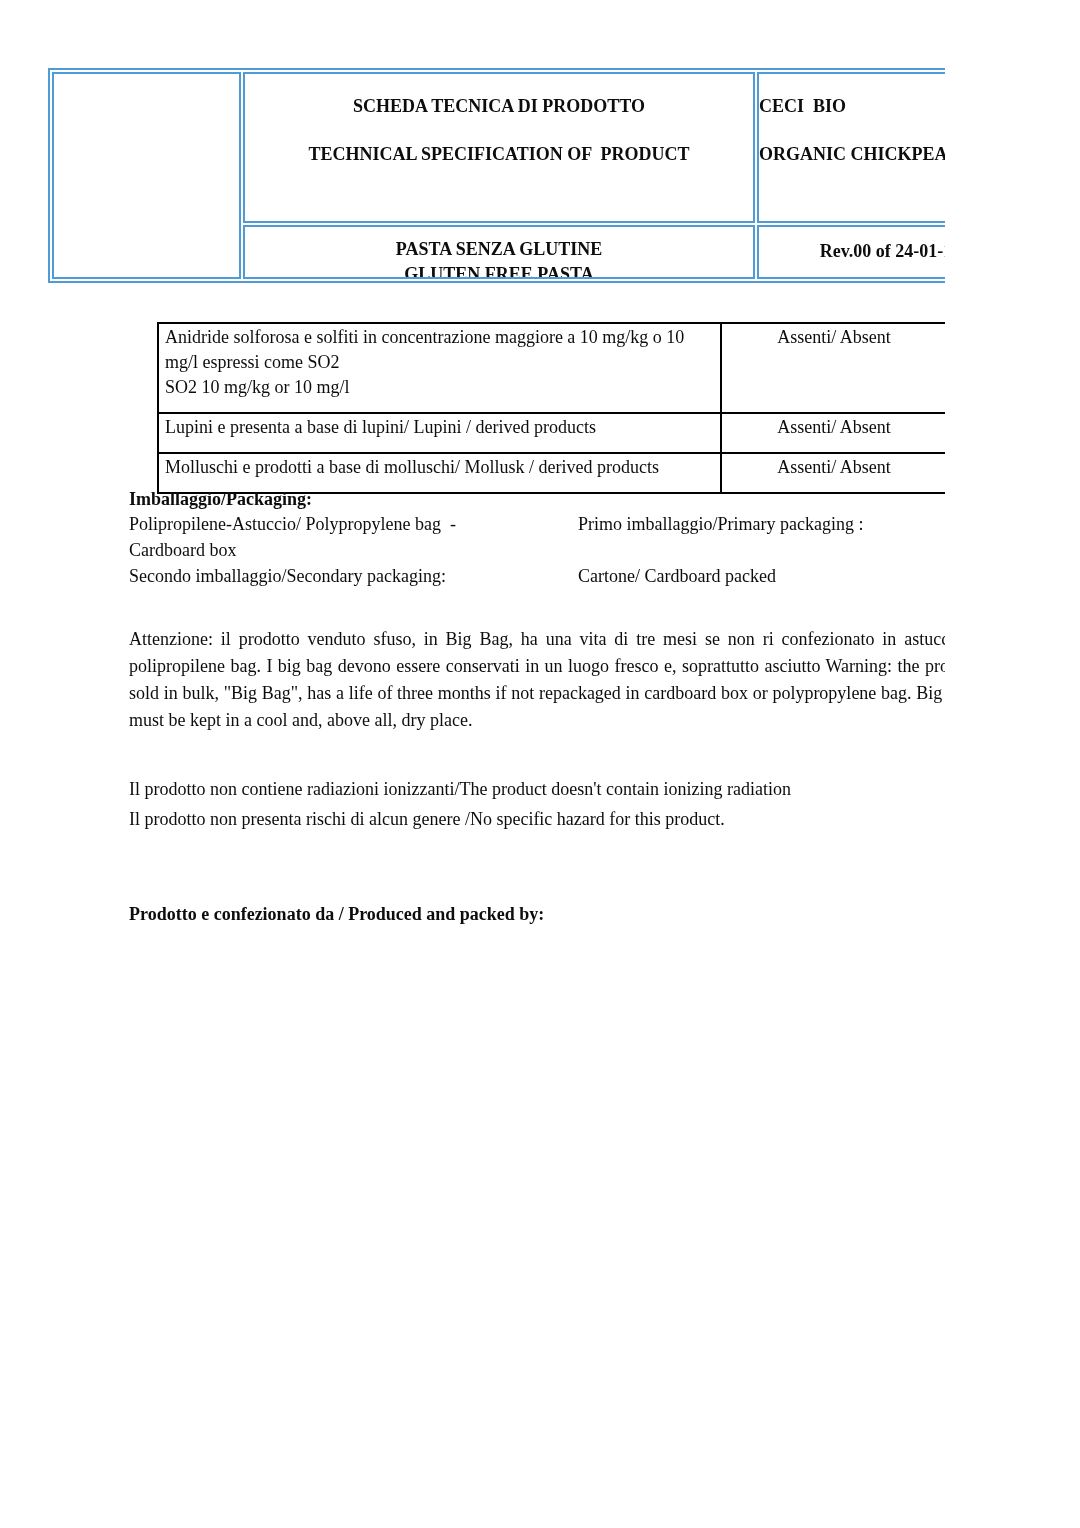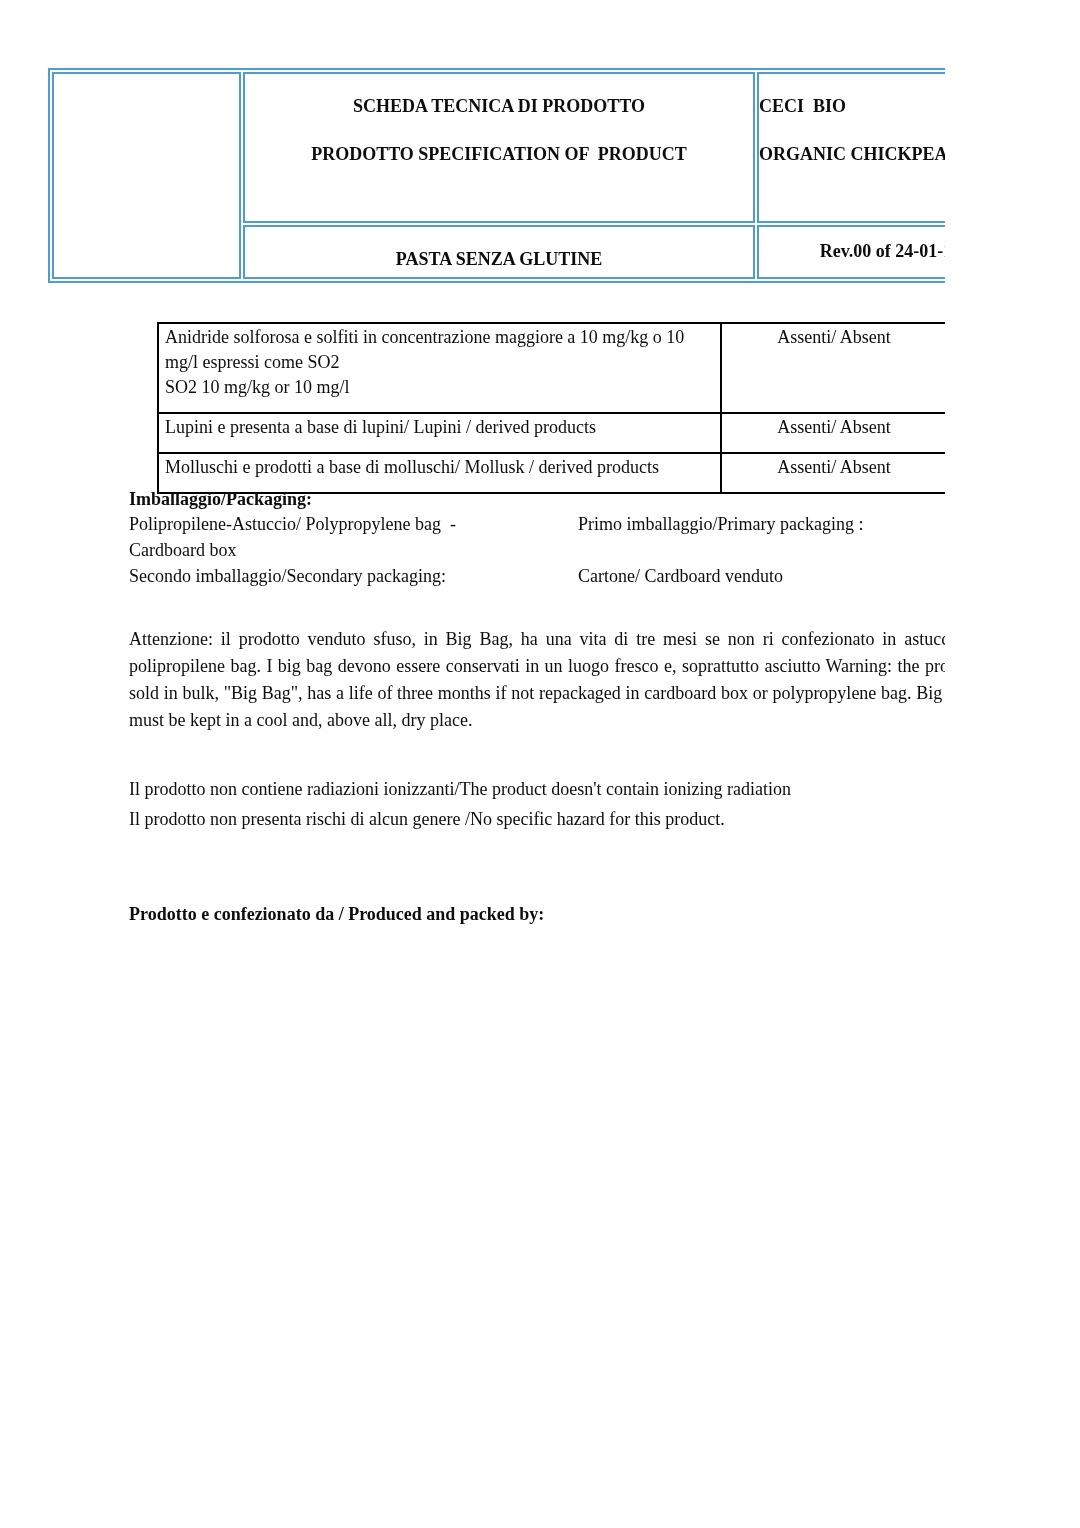--- a/index.html
+++ b/index.html
@@ -35,21 +35,21 @@
   }
   .header-table .cell {
     box-sizing: border-box;
     border: 2px solid #4f9bd5;
     background: #ffffff;
     overflow: hidden;
   }
   .cell-logo   { grid-column: 1; grid-row: 1 / 3; }
   .cell-title  { grid-column: 2; grid-row: 1; text-align: center; padding-top: 8px; }
   .cell-product{ grid-column: 3; grid-row: 1; text-align: left; padding-top: 8px; }
-  .cell-subtitle { grid-column: 2; grid-row: 2; text-align: center; padding-top: 20px; }
+  .cell-subtitle { grid-column: 2; grid-row: 2; text-align: center; padding-top: 10px; }
   .cell-revision { grid-column: 3; grid-row: 2; text-align: center; padding-top: 12px; }
 
   .header-table p {
     margin: 0;
     font-weight: bold;
     font-size: 18px;
     white-space: pre-wrap;
   }
   .cell-title p, .cell-product p { line-height: 48px; }
   .cell-subtitle p, .cell-revision p { line-height: 25px; }
@@ -105,21 +105,21 @@
 </head>
 <body>
 
 <div class="page">
 
   <div class="header-table">
     <div class="cell cell-logo"></div>
 
     <div class="cell cell-title">
       <p>SCHEDA TECNICA DI PRODOTTO</p>
-      <p>PRODOTTO SPECIFICATION OF  PRODUCT</p>
+      <p>TECHNICAL SPECIFICATION OF  PRODUCT</p>
     </div>
 
     <div class="cell cell-product">
       <p>CECI  BIO</p>
       <p>ORGANIC CHICKPEA</p>
     </div>
 
     <div class="cell cell-subtitle">
       <p>PASTA SENZA GLUTINE</p>
       <p>GLUTEN FREE PASTA</p>
@@ -152,21 +152,21 @@
     </tbody>
   </table>
 
   <p class="abs txt bold heading-imballaggio">Imballaggio/Packaging:</p>
 
   <div class="abs packaging-grid">
     <div class="txt pk-value">Polipropilene-Astuccio/ Polypropylene bag  -
 Cardboard box</div>
     <div class="txt pk-label">Primo imballaggio/Primary packaging :</div>
     <div class="txt pk-label">Secondo imballaggio/Secondary packaging:</div>
-    <div class="txt pk-value">Cartone/ Cardboard venduto</div>
+    <div class="txt pk-value">Cartone/ Cardboard packed</div>
   </div>
 
   <p class="abs txt para-warning">Attenzione: il prodotto venduto sfuso, in Big Bag, ha una vita di tre mesi se non ri confezionato in astuccio o polipropilene bag. I big bag devono essere conservati in un luogo fresco e, soprattutto asciutto Warning: the product sold in bulk, "Big Bag", has a life of three months if not repackaged in cardboard box or polypropylene bag. Big bags must be kept in a cool and, above all, dry place.</p>
   <p class="abs txt para-radiation">Il prodotto non contiene radiazioni ionizzanti/The product doesn't contain ionizing radiation</p>
   <p class="abs txt para-hazard">Il prodotto non presenta rischi di alcun genere /No specific hazard for this product.</p>
   <p class="abs txt bold heading-producer">Prodotto e confezionato da / Produced and packed by:</p>
 
 </div>
 
 </body></html>

